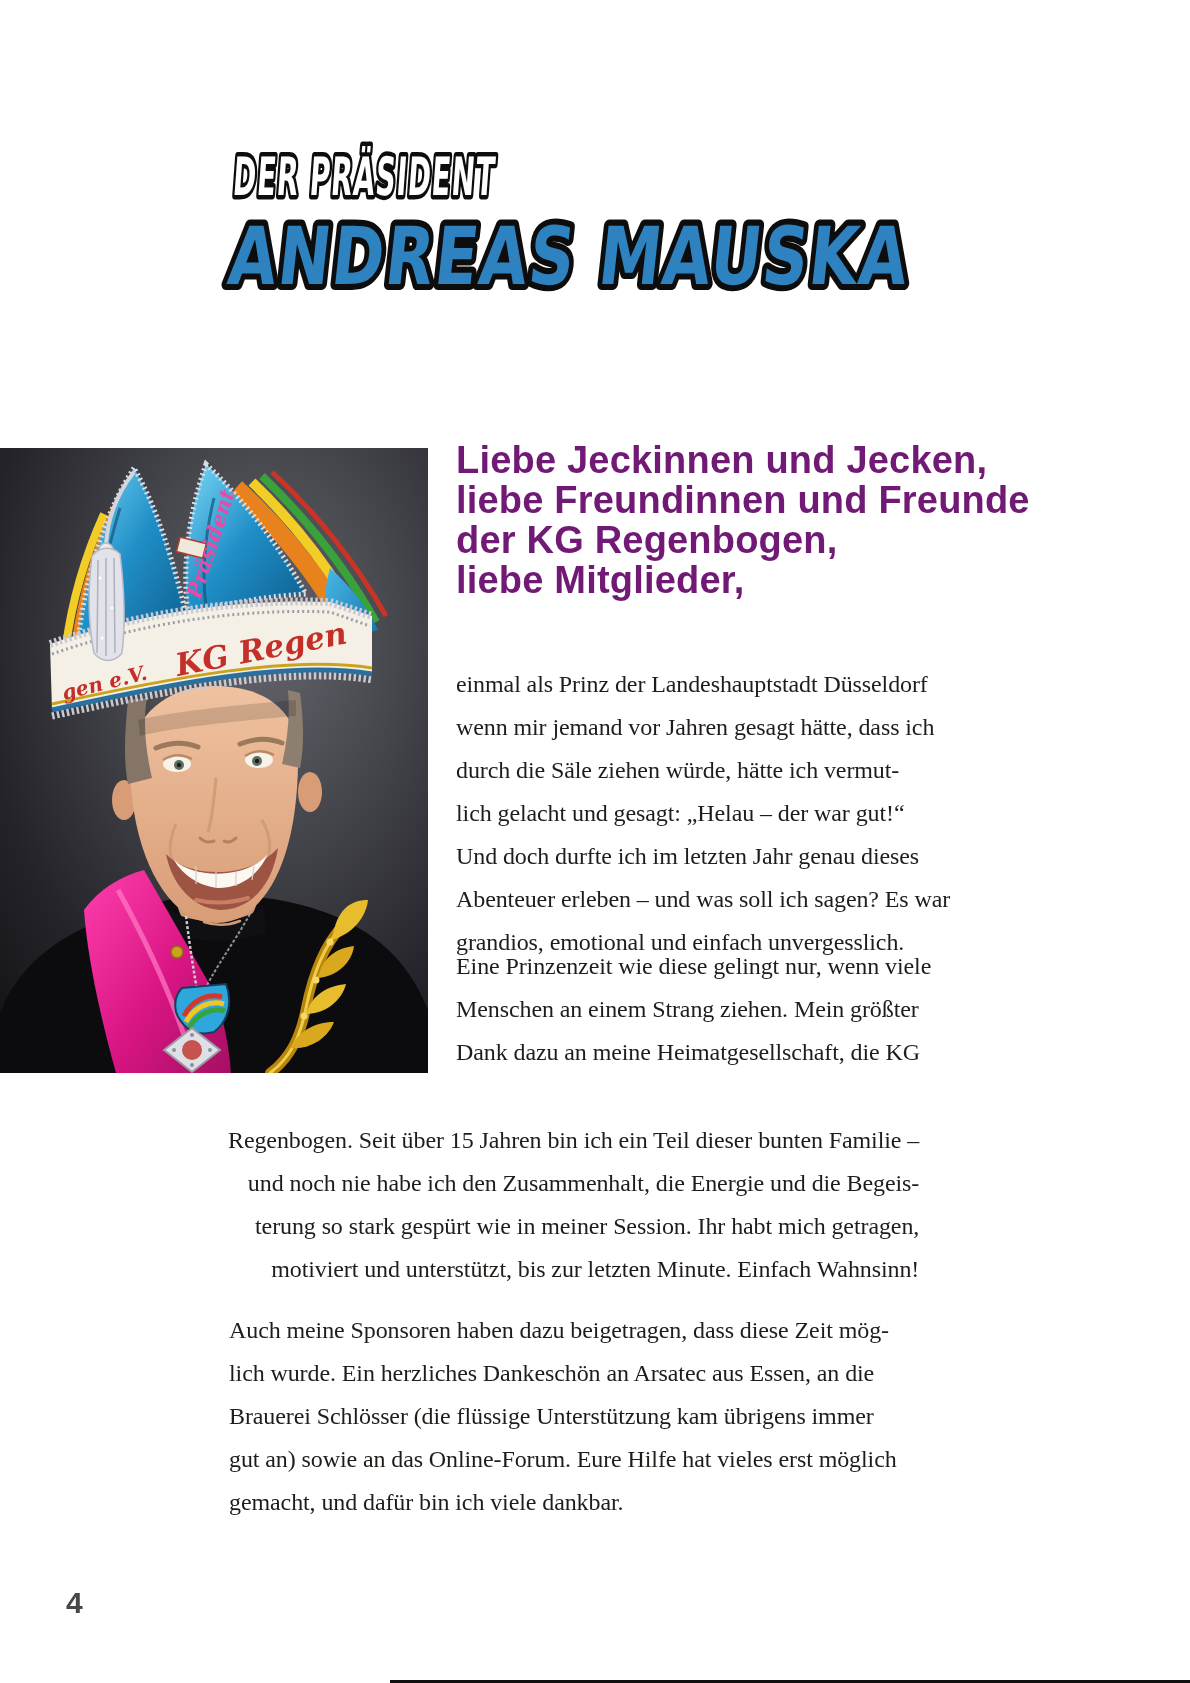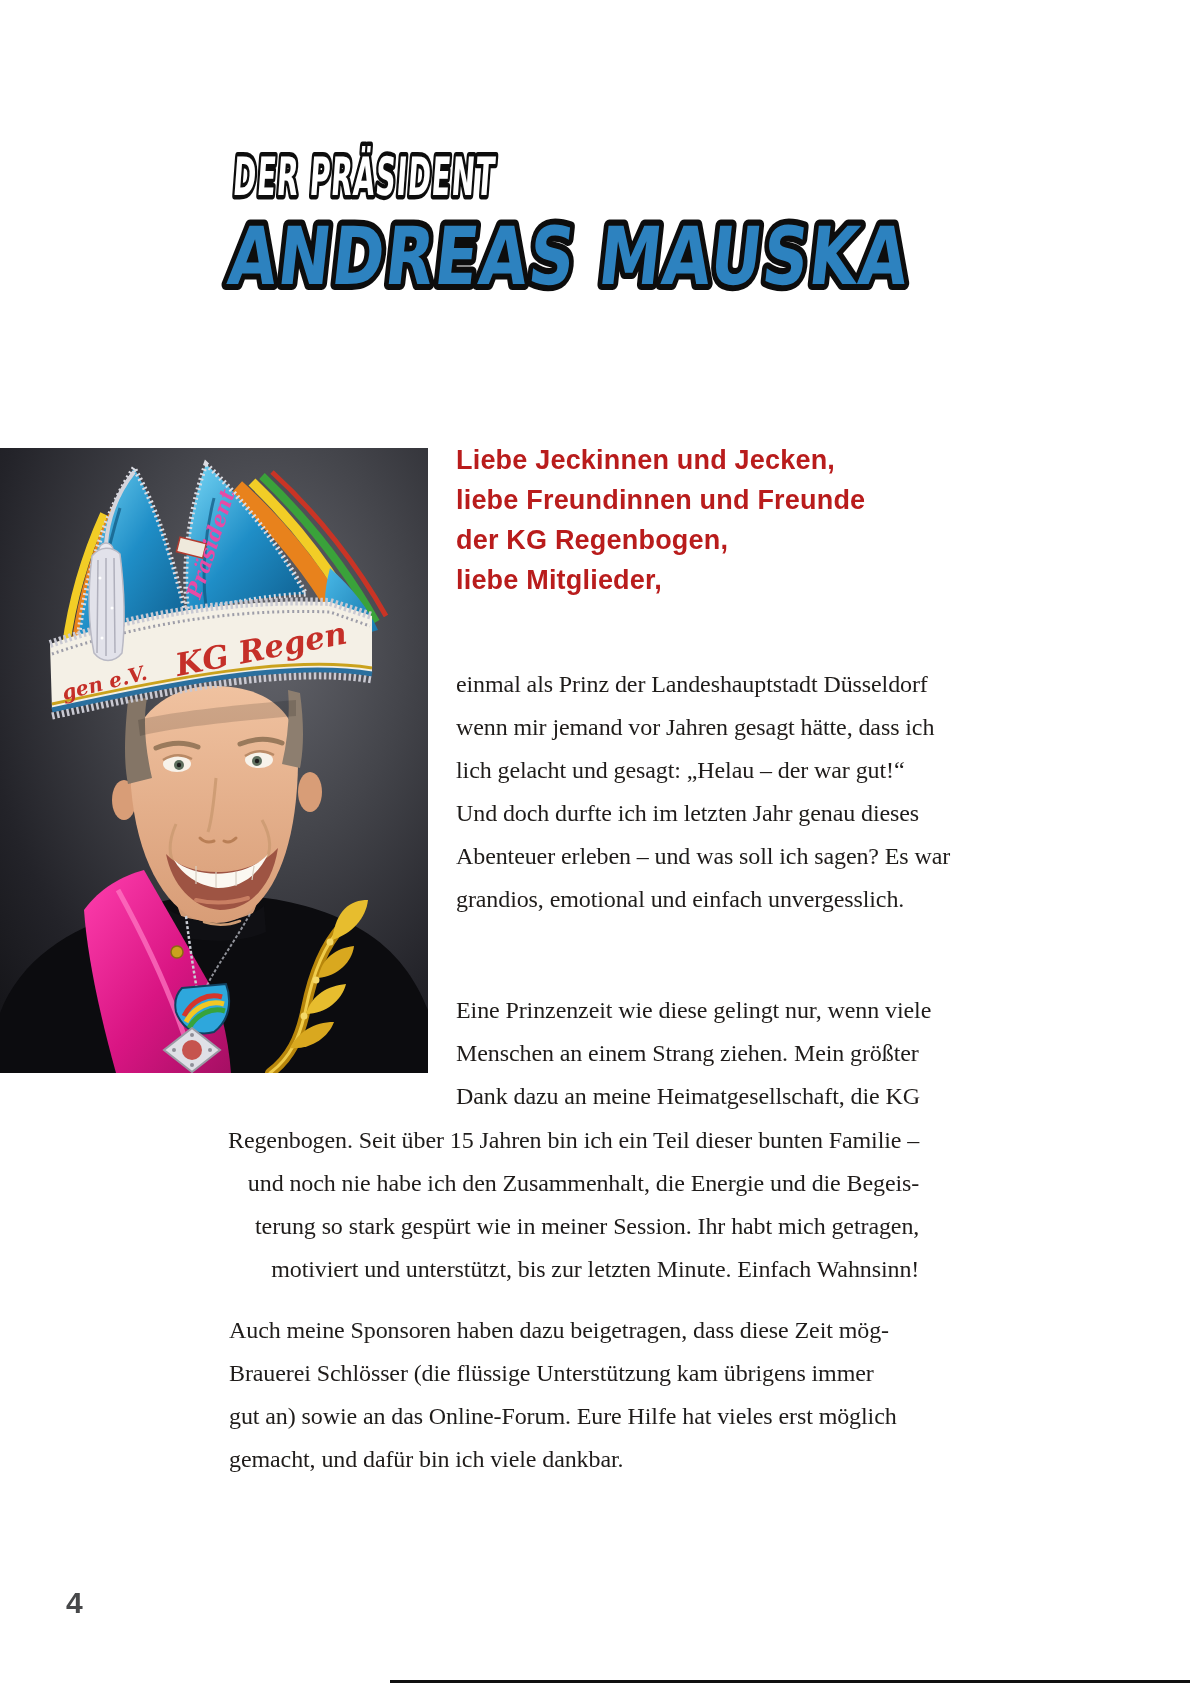--- a/index.html
+++ b/index.html
@@ -13,29 +13,29 @@
     font-family:"DejaVu Sans","Liberation Sans",sans-serif;
     font-weight:bold;
     paint-order:stroke;
     stroke:#0d0d0d;stroke-linejoin:round;stroke-linecap:round;
   }
   .portrait{position:absolute;left:0;top:448px;width:428px;height:625px;margin:0;}
   .capscript{font-family:"DejaVu Serif","Liberation Serif",serif;font-style:italic;font-weight:bold;}
   .greeting{
     position:absolute;left:456px;top:440px;
     font-family:"Liberation Sans",sans-serif;font-weight:bold;
-    font-size:27px;line-height:40px;color:#b91c1c;letter-spacing:.2px;
+    font-size:38px;line-height:40px;color:#701a75;letter-spacing:.2px;
     white-space:nowrap;
   }
   .bodytext{
     position:absolute;font-size:24px;line-height:43px;color:#1f1c1a;
     white-space:nowrap;letter-spacing:-0.1px;
   }
   .par1{left:456px;top:663px;}
-  .par2{left:456px;top:989px;}
+  .par2{left:456px;top:945px;}
   .par2cont{left:228px;top:1119px;text-align:right;}
   .par3{left:229px;top:1309px;}
   .pagenum{
     position:absolute;left:66px;top:1586px;
     font-family:"Liberation Sans",sans-serif;font-weight:bold;
     font-size:30px;color:#47484a;
   }
   .edge{position:absolute;left:390px;bottom:0;width:800px;height:3px;background:#101010;}
 </style>
 </head>
@@ -188,38 +188,40 @@
   <div class="greeting">
       <div class="greet-line">Liebe Jeckinnen und Jecken,</div>
       <div class="greet-line">liebe Freundinnen und Freunde</div>
       <div class="greet-line">der KG Regenbogen,</div>
       <div class="greet-line">liebe Mitglieder,</div>
     </div>
 
   <div class="bodytext par1">
       <div class="body-line">einmal als Prinz der Landeshauptstadt Düsseldorf</div>
       <div class="body-line">wenn mir jemand vor Jahren gesagt hätte, dass ich</div>
+      <div class="body-line">durch die Säle ziehen würde, hätte ich vermut-</div>
       <div class="body-line">lich gelacht und gesagt: „Helau – der war gut!“</div>
       <div class="body-line">Und doch durfte ich im letzten Jahr genau dieses</div>
       <div class="body-line">Abenteuer erleben – und was soll ich sagen? Es war</div>
       <div class="body-line">grandios, emotional und einfach unvergesslich.</div>
     </div>
   <div class="bodytext par2">
       <div class="body-line">Eine Prinzenzeit wie diese gelingt nur, wenn viele</div>
       <div class="body-line">Menschen an einem Strang ziehen. Mein größter</div>
       <div class="body-line">Dank dazu an meine Heimatgesellschaft, die KG</div>
     </div>
   <div class="bodytext par2cont">
       <div class="body-line">Regenbogen. Seit über 15 Jahren bin ich ein Teil dieser bunten Familie –</div>
       <div class="body-line">und noch nie habe ich den Zusammenhalt, die Energie und die Begeis-</div>
       <div class="body-line">terung so stark gespürt wie in meiner Session. Ihr habt mich getragen,</div>
       <div class="body-line">motiviert und unterstützt, bis zur letzten Minute. Einfach Wahnsinn!</div>
     </div>
   <div class="bodytext par3">
       <div class="body-line">Auch meine Sponsoren haben dazu beigetragen, dass diese Zeit mög-</div>
+      <div class="body-line">lich wurde. Ein herzliches Dankeschön an Arsatec aus Essen, an die</div>
       <div class="body-line">Brauerei Schlösser (die flüssige Unterstützung kam übrigens immer</div>
       <div class="body-line">gut an) sowie an das Online-Forum. Eure Hilfe hat vieles erst möglich</div>
       <div class="body-line">gemacht, und dafür bin ich viele dankbar.</div>
     </div>
 
   <div class="pagenum">4</div>
 
   <div class="edge"></div>
 </div>
 

